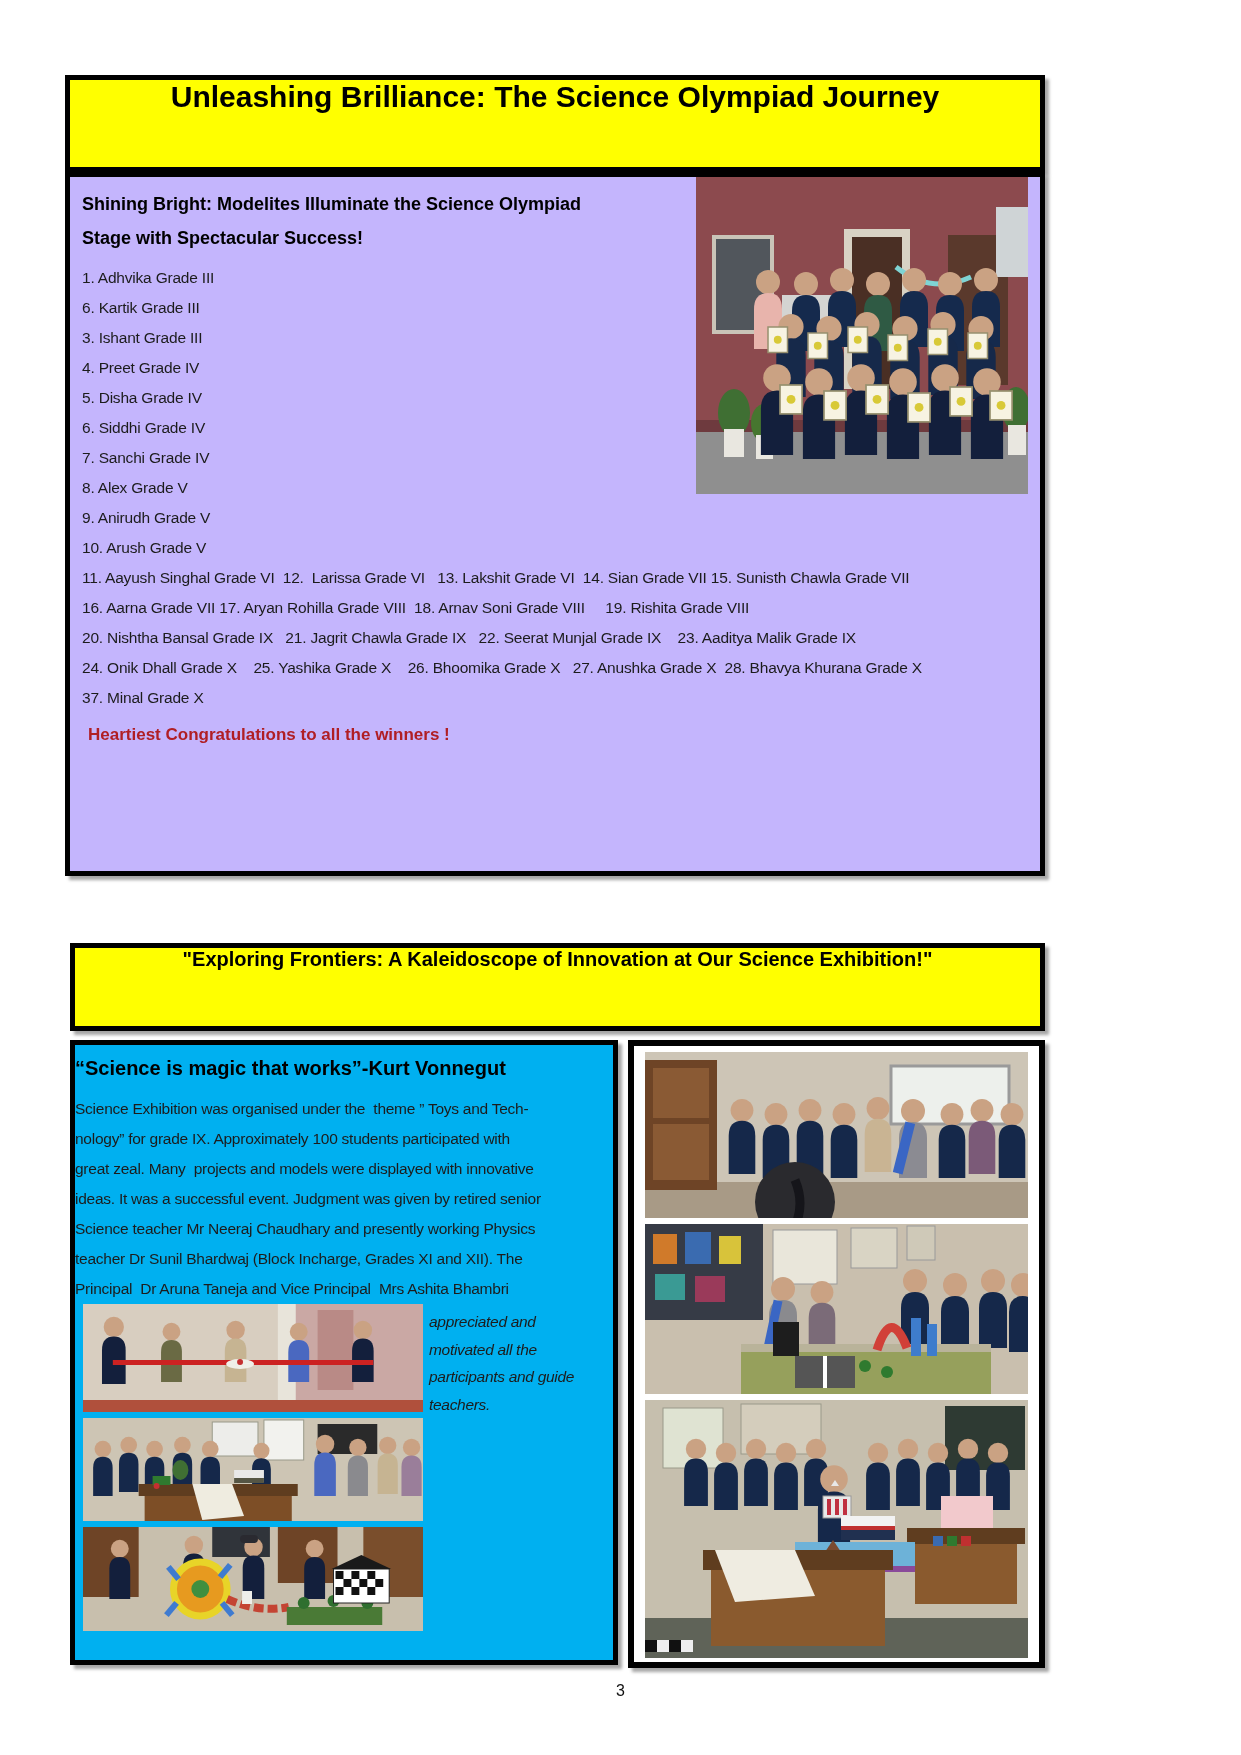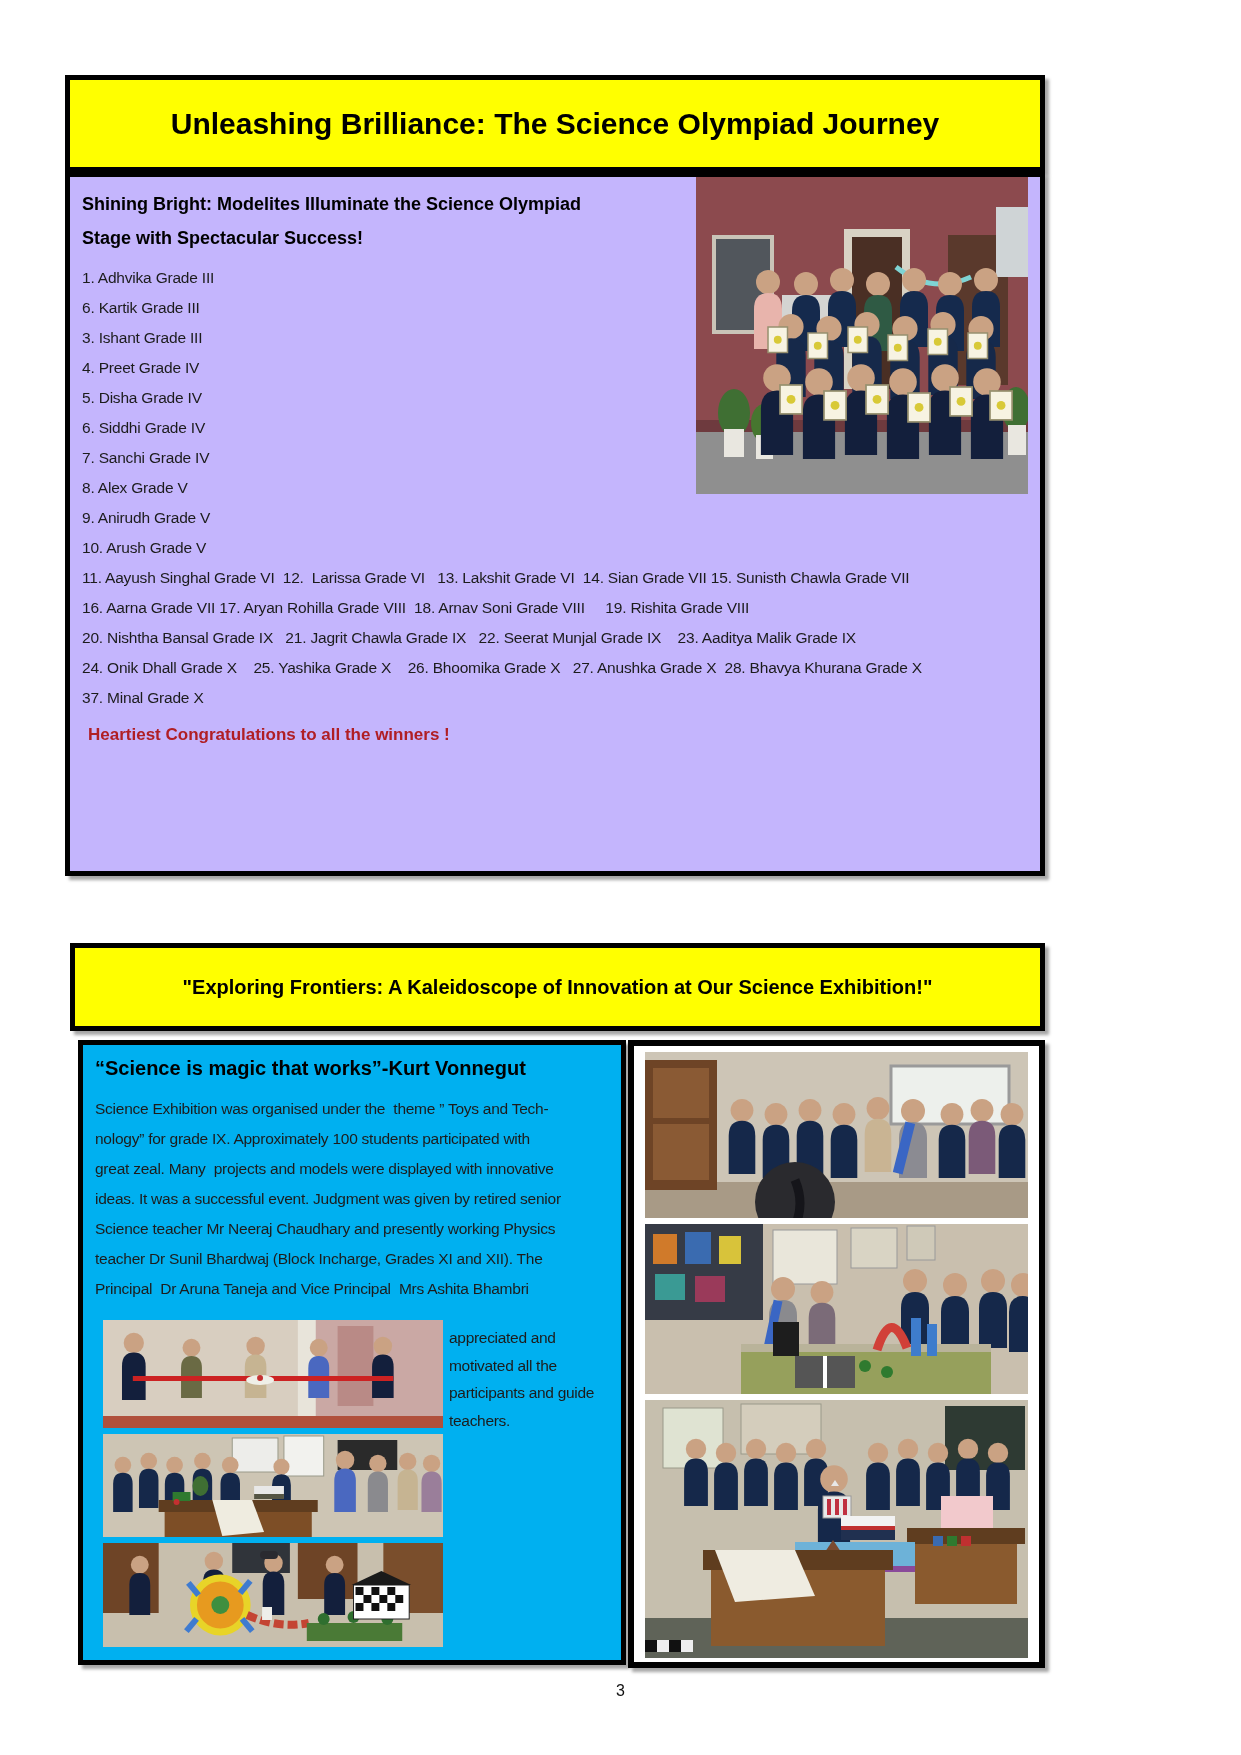--- a/index.html
+++ b/index.html
@@ -1,36 +1,36 @@
 <!DOCTYPE html>
 <html><head>
 <meta charset="utf-8">
 <style>
   html,body{margin:0;padding:0;background:#ffffff;}
   .page{position:relative;width:1241px;height:1755px;background:#ffffff;
         font-family:"Liberation Sans",sans-serif;color:#1c1c1c;margin:0 auto;overflow:hidden;}
   .banner{position:absolute;background:#FFFF00;border:5px solid #000;
-          box-shadow:4px 4px 3px rgba(0,0,0,.35);display:flex;align-items:center;justify-content:center;
+          box-shadow:4px 4px 3px rgba(0,0,0,.35);display:flex;align-items:flex-start;justify-content:center;
           text-align:center;font-weight:bold;color:#000;box-sizing:border-box;}
   #banner1{left:65px;top:75px;width:980px;height:97px;font-size:30px;}
   #banner2{left:70px;top:943px;width:975px;height:88px;font-size:20px;}
   #box1{position:absolute;left:65px;top:172px;width:980px;height:704px;background:#c4b5fd;
         border:5px solid #000;box-shadow:4px 4px 3px rgba(0,0,0,.35);box-sizing:border-box;
         padding:0 12px;overflow:hidden;}
   #photo1wrap{float:right;width:332px;height:317px;margin:0 0 10px 14px;background:#fff;}
   .ph{width:100%;height:100%;display:block;}
   .h1a{font-size:18px;font-weight:bold;line-height:34px;margin:10px 0 8px 0;color:#000;white-space:pre-wrap;}
   .body1,.wline{font-size:15.5px;line-height:30px;letter-spacing:-0.2px;white-space:pre-wrap;}
   .congrats{margin-top:12px;padding-left:6px;font-size:17px;font-weight:bold;color:#B01E24;}
-  #box2{position:absolute;left:78px;top:1040px;width:548px;height:625px;background:#00B0F0;
+  #box2{position:absolute;left:70px;top:1040px;width:548px;height:625px;background:#00B0F0;
         border:5px solid #000;box-shadow:4px 4px 3px rgba(0,0,0,.35);box-sizing:border-box;
-        padding:0 6px 0 12px;overflow:hidden;}
+        padding:0 6px 0 0;overflow:hidden;}
   .h2a{font-size:20px;font-weight:bold;margin:12px 0 10px 0;color:#000;}
   .body2{font-size:15.5px;line-height:30px;letter-spacing:-0.25px;white-space:pre-wrap;margin-top:14px;}
-  .photorow{margin-top:16px;}
+  .photorow{font-style:italic;}
   .leftphotos{float:left;width:340px;margin-left:8px;}
   .leftphotos .lp{width:340px;background:#fff;margin-bottom:6px;}
   #lp1{height:108px;} #lp2{height:103px;} #lp3{height:104px;}
   .wraptext{margin-left:354px;font-size:15.5px;line-height:27.5px;letter-spacing:-0.3px;
             white-space:pre-wrap;padding-top:4px;}
   #rightbox{position:absolute;left:628px;top:1040px;width:417px;height:628px;background:#fff;
             border:6px solid #000;box-shadow:4px 4px 3px rgba(0,0,0,.35);box-sizing:border-box;
             padding:6px 11px;display:flex;flex-direction:column;gap:6px;}
   #rp1{height:166px;} #rp2{height:170px;} #rp3{flex:1;}
   .pageno{position:absolute;left:0;right:0;top:1682px;text-align:center;font-size:16px;color:#111;}

